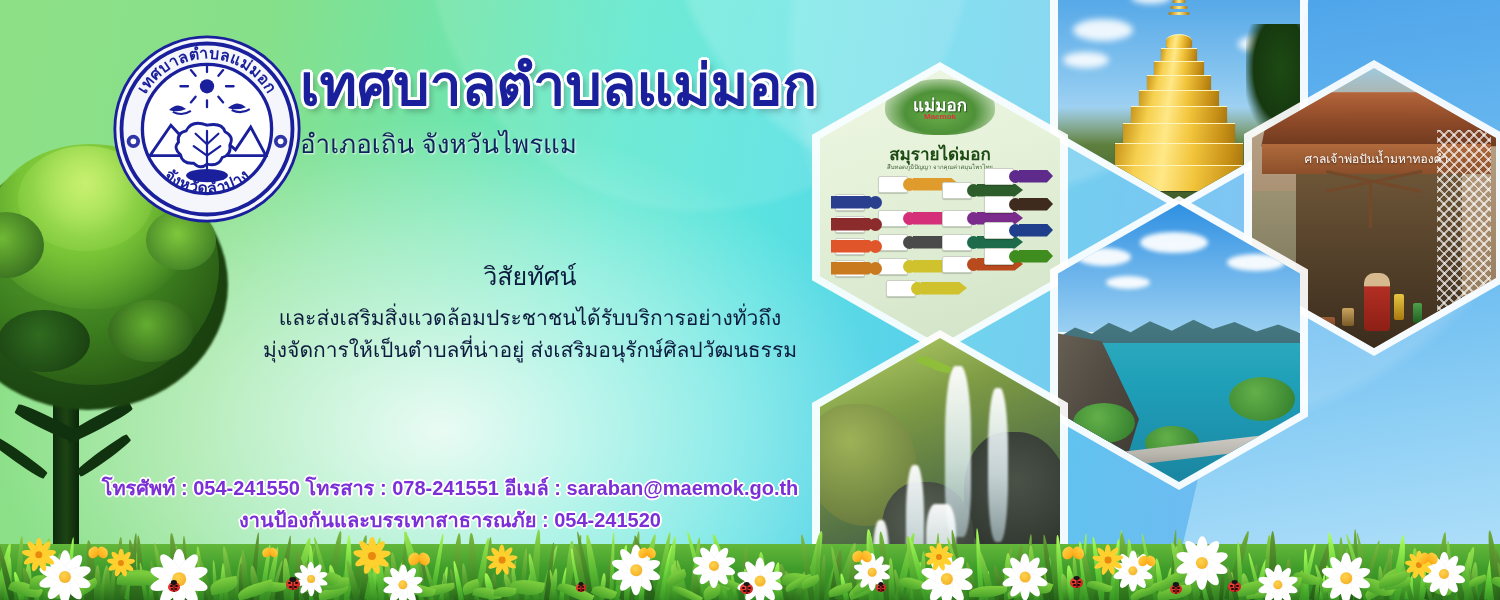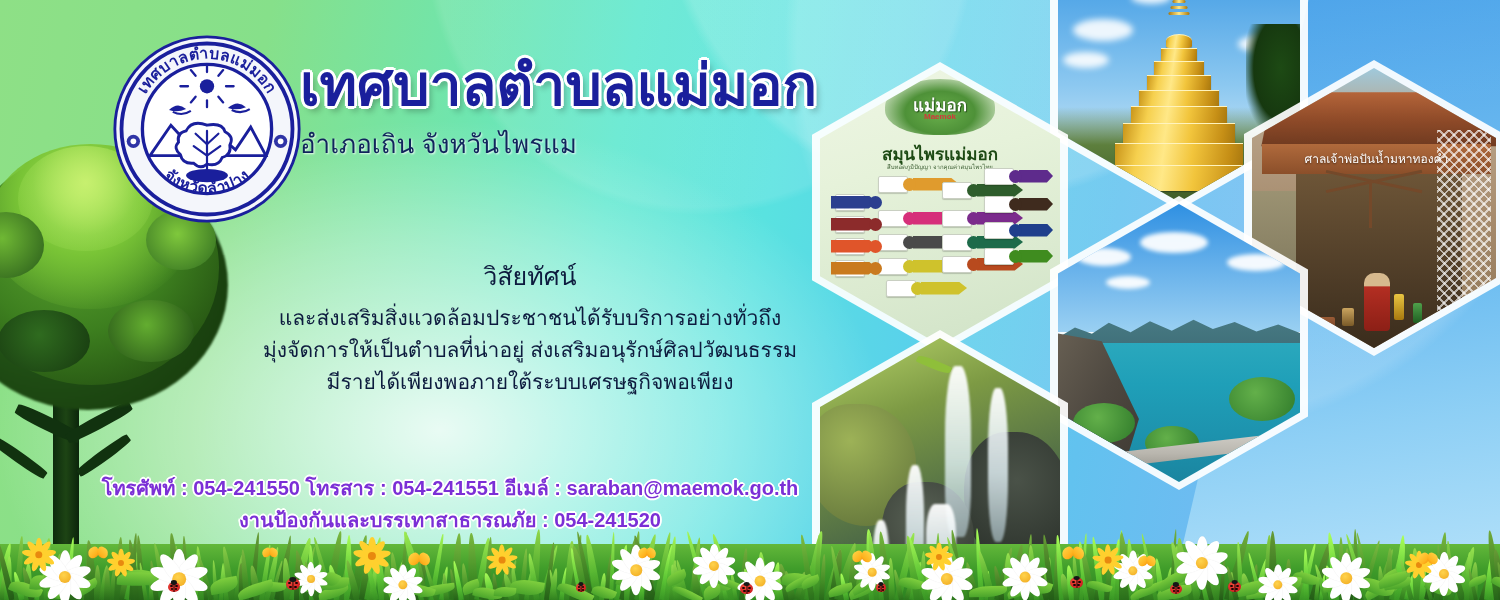--- a/index.html
+++ b/index.html
@@ -425,21 +425,21 @@
       <div class="shr-fence"></div>
     </div>
 
     <div class="hex-frame" style="left:12px;top:102px;width:256px;height:291px;"></div>
     <div class="hex hx-poster">
       <div class="poster-bg"></div>
       <div class="poster-logo">
         <div class="pl-txt">แม่มอก</div>
         <div class="pl-sub">Maemok</div>
       </div>
-      <div class="poster-title">สมุนไพรแม่มอก</div>
+      <div class="poster-title">สมุรายได่มอก</div>
       <div class="poster-sub">สืบทอดภูมิปัญญา จากคุณค่าสมุนไพรไทย</div>
 
       <div class="pgrid">
         <div class="pitem" style="left:0px;top:18px;">
             <div class="pbar" style="background:#2b3f8f;"></div>
             <div class="pchip" style="margin-left:-42px;"></div>
             <div class="pbadge" style="background:#2b3f8f;margin-left:4px;"></div>
           </div>
         <div class="pitem" style="left:44px;top:0px;">
             <div class="pchip"></div>
@@ -639,25 +639,24 @@
 
   <div class="titles">
     <div class="t-main">เทศบาลตำบลแม่มอก</div>
     <div class="t-sub">อำเภอเถิน จังหวันไพรแม</div>
   </div>
 
   <div class="vision">
     <div class="v-title">วิสัยทัศน์</div>
     <div class="v-line">และส่งเสริมสิ่งแวดล้อมประชาชนได้รับบริการอย่างทั่วถึง</div>
     <div class="v-line">มุ่งจัดการให้เป็นตำบลที่น่าอยู่ ส่งเสริมอนุรักษ์ศิลปวัฒนธรรม</div>
-    <div class="v-line">มีรายได้เพียงพอภายใต้ระบบเศรษฐกิจพอเพียง</div>
   </div>
 
   <div class="contact">
-    <div class="c-line">โทรศัพท์ : 054-241550  โทรสาร : 054-241551 อีเมล์ : saraban@maemok.go.th</div>
+    <div class="c-line">โทรศัพท์ : 054-241550  โทรสาร : 078-241551 อีเมล์ : saraban@maemok.go.th</div>
     <div class="c-line">งานป้องกันและบรรเทาสาธารณภัย : 054-241520</div>
   </div>
 
   <div class="grass">
     <div class="grass-base"></div>
     <div id="grass-blades">
         <div class="blade" style="left:-6px;width:8.0px;height:58.1px;transform:rotate(12.0deg);filter:brightness(1.17);"></div>
         <div class="blade" style="left:-1px;width:4.9px;height:28.6px;transform:rotate(7.1deg);filter:brightness(0.96);"></div>
         <div class="blade" style="left:4px;width:6.8px;height:43.7px;transform:rotate(2.6deg);filter:brightness(1.10);"></div>
         <div class="blade" style="left:9px;width:6.3px;height:60.6px;transform:rotate(-13.7deg);filter:brightness(0.72);"></div>

